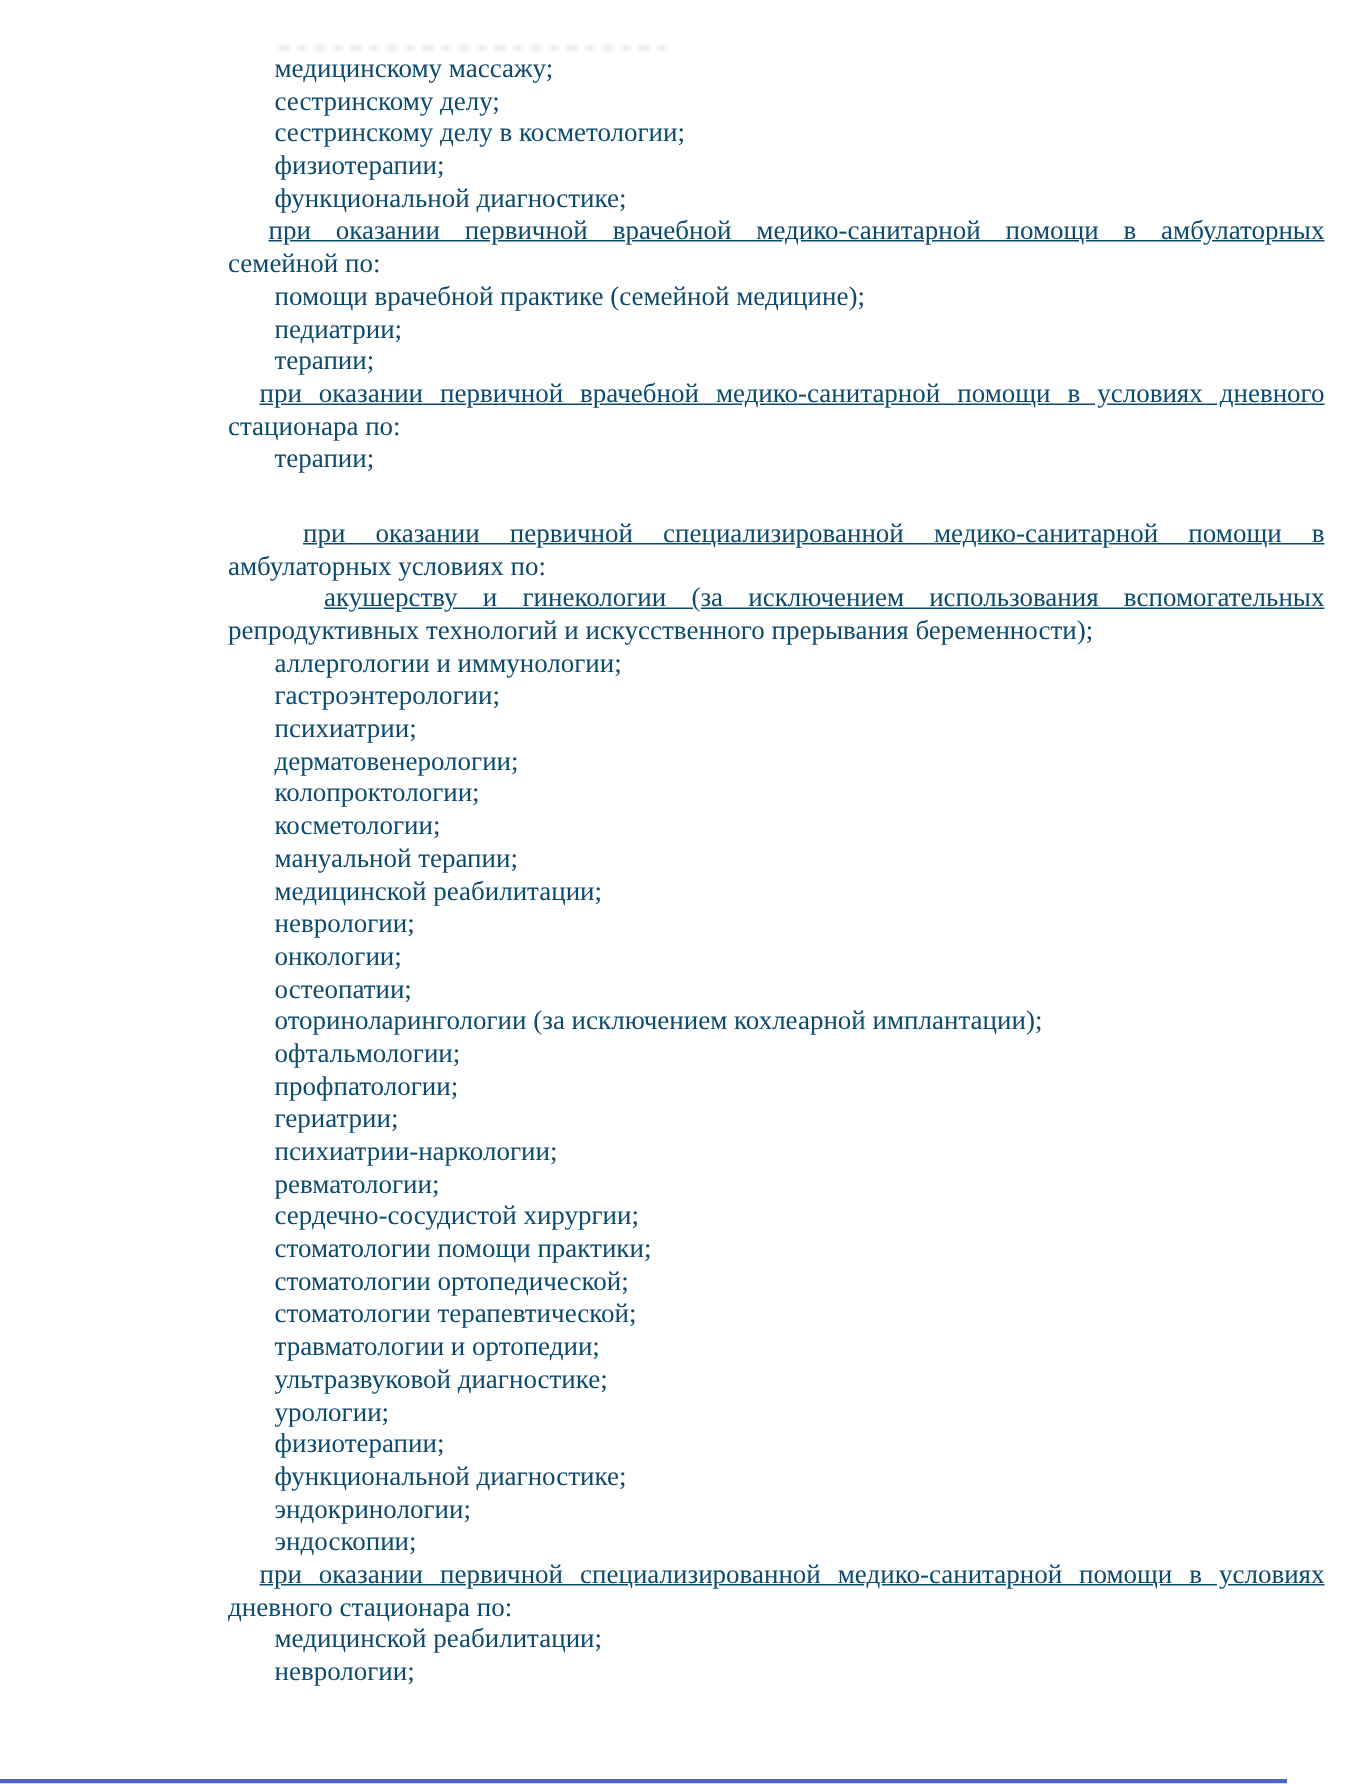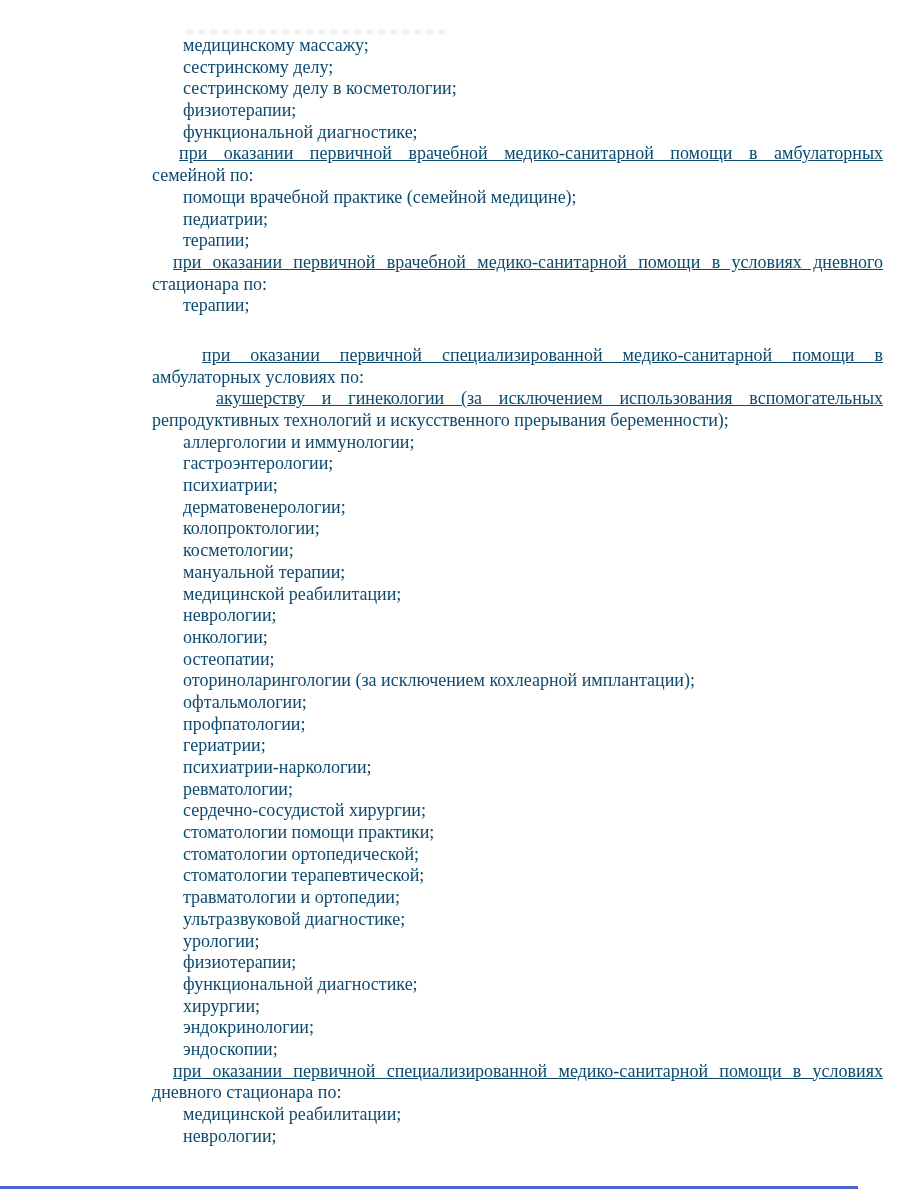--- a/index.html
+++ b/index.html
@@ -110,21 +110,20 @@
     <div class="line s-item">ревматологии;</div>
     <div class="line s-item">сердечно-сосудистой хирургии;</div>
     <div class="line s-item">стоматологии помощи практики;</div>
     <div class="line s-item">стоматологии ортопедической;</div>
     <div class="line s-item">стоматологии терапевтической;</div>
     <div class="line s-item">травматологии и ортопедии;</div>
     <div class="line s-item">ультразвуковой диагностике;</div>
     <div class="line s-item">урологии;</div>
     <div class="line s-item">физиотерапии;</div>
     <div class="line s-item">функциональной диагностике;</div>
-    <div class="line s-item">хирургии;</div>
     <div class="line s-item">эндокринологии;</div>
     <div class="line s-item">эндоскопии;</div>
     <div class="line s-just2">при оказании первичной специализированной медико-санитарной помощи в условиях</div>
     <div class="line s-cont">дневного стационара по:</div>
     <div class="line s-item">медицинской реабилитации;</div>
     <div class="line s-item">неврологии;</div>
   </div>
 
 <div id="bottom-line"></div>
 

